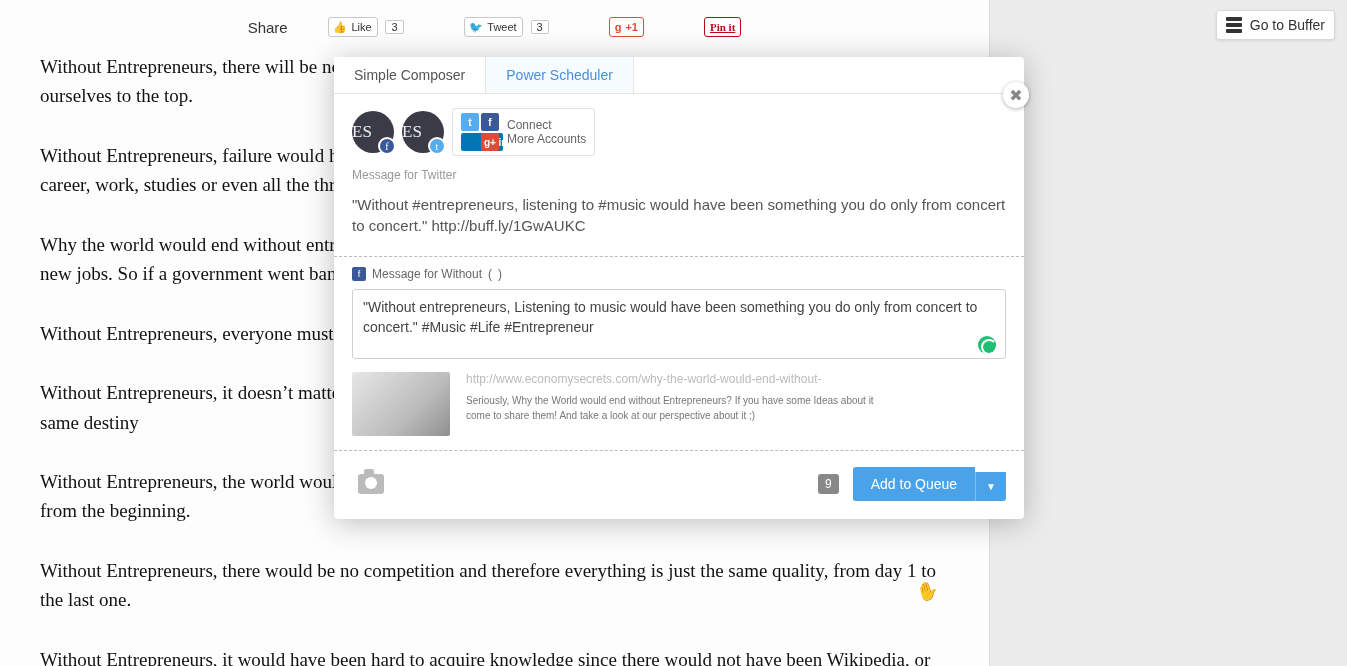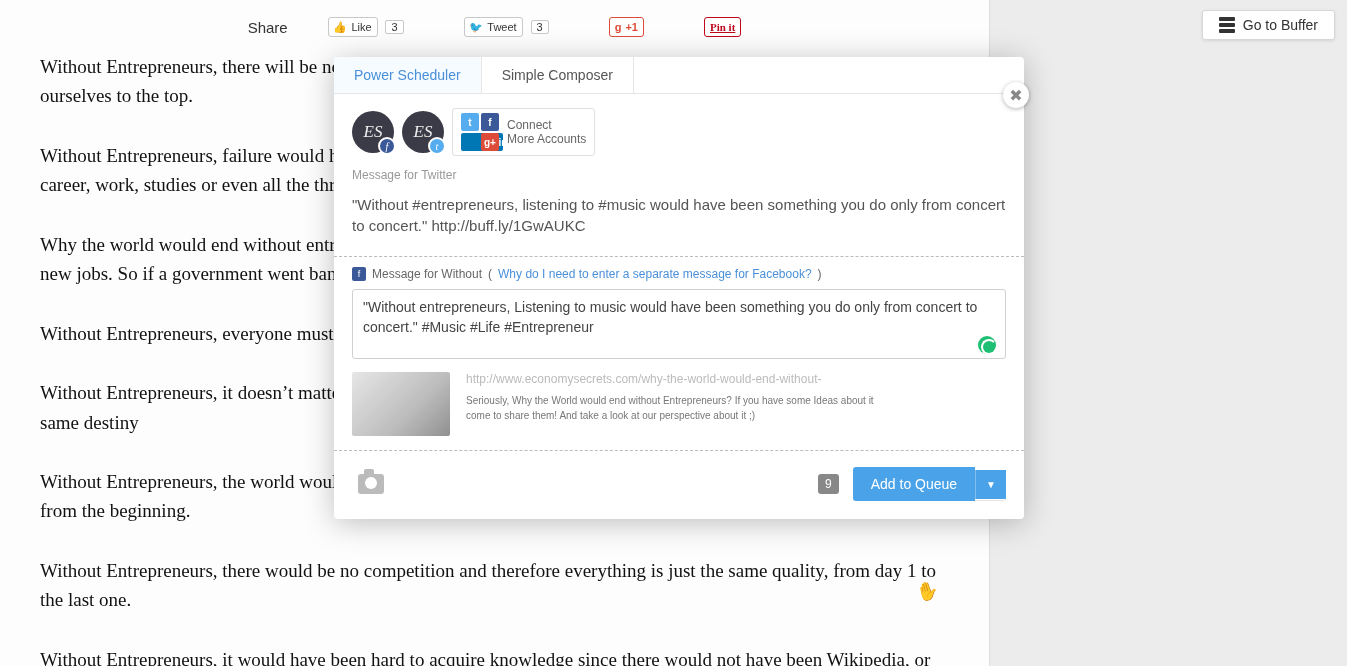--- a/index.html
+++ b/index.html
@@ -45,21 +45,21 @@
     font-size:19px; line-height:1.55; color:#111;
     margin-top:6px;
   }
   .article-body p { margin:0 0 30px; }
   .cutoff-top { margin-top:-6px; white-space:pre-line;}
 
   
   .goto-buffer {
     position:absolute; top:10px; right:12px;
     background:#fff; border:1px solid #d7d7d7; border-radius:3px;
-    padding:6px 16px; font-size:14px; color:#333;
+    padding:6px 9px; font-size:14px; color:#333;
     display:flex; align-items:center; gap:8px;
     box-shadow:0 1px 3px rgba(0,0,0,0.1);
   }
   .stack-icon { width:16px; height:16px; display:inline-block; position:relative;}
   .stack-icon::before, .stack-icon::after, .stack-icon span {
     content:""; position:absolute; left:0; width:16px; height:4px;
     background:#333; border-radius:1px;
   }
   .stack-icon::before { top:0; }
   .stack-icon span    { top:6px; }
@@ -87,22 +87,22 @@
     border-right:1px solid #e6e6e6; cursor:pointer;
   }
   .bm-tab.active { color:#555; background:#fff;}
   .bm-tab.inactive { background:#f5fbff; }
 
   .bm-section { padding:14px 18px 18px; }
   .bm-profiles { display:flex; align-items:center; gap:8px; }
   .avatar {
     width:42px; height:42px; border-radius:50%;
     background:#3b3b47; color:#eee; font-size:17px;
-    display:flex; align-items:center; justify-content:center;
-    position:relative; font-family:Georgia, serif;font-style:italic;
+    display:flex; align-items:center; justify-content:flex-start;
+    position:relative; font-family:Georgia, serif;
   }
   .avatar .net-badge {
     position:absolute; right:-2px; bottom:-2px;
     width:18px; height:18px; border-radius:50%;
     border:2px solid #fff; font-size:10px;
     display:flex; align-items:center; justify-content:center; color:#fff;
   }
   .badge-fb { background:#3b5998; }
   .badge-tw { background:#55acee; }
   .connect-box {
@@ -175,21 +175,21 @@
   }
   .cam-icon::after{
     content:""; position:absolute; top:3px; left:7px;
     width:12px; height:12px; border-radius:50%; background:#fff;
   }
   .count-badge {
     background:#888; color:#fff; font-size:12px;
     padding:3px 7px; border-radius:3px;
   }
   .add-queue {
-    display:flex; align-items:center;
+    display:flex; align-items:flex-end;
     border-radius:3px; overflow:hidden;
     box-shadow:inset 0 -1px 0 rgba(0,0,0,0.1);
   }
   .aq-main {
     background:#4aa3e8; color:#fff; font-size:14px;
     padding:9px 18px; cursor:pointer;
   }
   .aq-caret {
     background:#4aa3e8; color:#fff;
     padding:9px 10px; cursor:pointer;
@@ -246,22 +246,22 @@
   <span class="stack-icon">
       <span></span>
     </span>
   <span>Go to Buffer</span>
 </div>
 
 <div class="buffer-modal">
   <div class="bm-close">✖</div>
 
   <div class="bm-tabs">
+    <div class="bm-tab active">Simple Composer</div>
     <div class="bm-tab inactive">Power Scheduler</div>
-    <div class="bm-tab active">Simple Composer</div>
   </div>
 
   <div class="bm-section">
     <div class="bm-profiles">
       <div class="avatar">
         <span>ES</span>
         <span class="net-badge badge-fb">f</span>
       </div>
       <div class="avatar">
         <span>ES</span>
@@ -284,21 +284,20 @@
     <div class="msg-label">Message for Twitter</div>
     <div class="tw-msg">"Without #entrepreneurs, listening to #music would have been something you do only from concert to concert." http://buff.ly/1GwAUKC</div>
   </div>
 
   <hr class="bm-divider">
 
   <div class="fb-header-line">
     <span class="fb-ic-sm">f</span>
     <span>Message for Without</span>
     <span>(</span>
-    <span class="fb-why">Why do I need to enter a separate message for Facebook?</span>
     <span>)</span>
   </div>
 
   <div class="fb-textarea-wrap">
     <textarea class="fb-textarea" style="">"Without entrepreneurs, Listening to music would have been something you do only from concert to concert." #Music #Life #Entrepreneur </textarea>
     <div class="grammarly-dot"></div>
   </div>
 
   <div class="link-preview">
     <div class="lp-thumb"></div>

